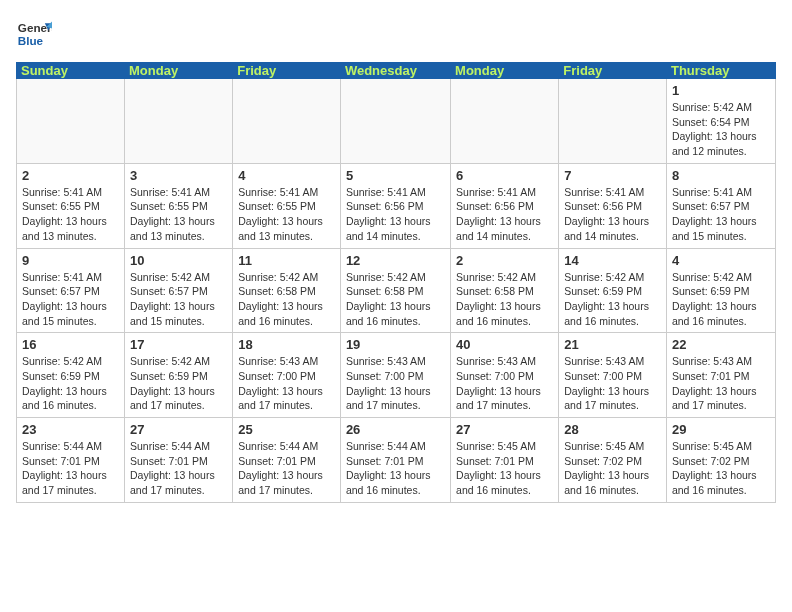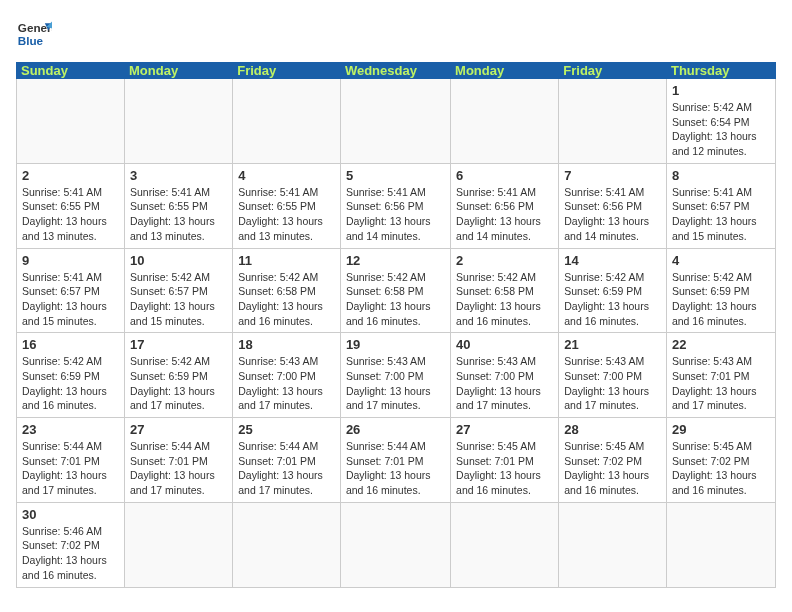--- a/index.html
+++ b/index.html
@@ -239,26 +239,14 @@
         </td>
         <td>
           <span class="day-number">28</span>
 <div class="day-info">Sunrise: 5:45 AM<br>Sunset: 7:02 PM<br>Daylight: 13 hours and 16 minutes.</div>
         </td>
         <td>
           <span class="day-number">29</span>
 <div class="day-info">Sunrise: 5:45 AM<br>Sunset: 7:02 PM<br>Daylight: 13 hours and 16 minutes.</div>
         </td>
       </tr>
-      <tr>
-        <td>
-          <span class="day-number">30</span>
-<div class="day-info">Sunrise: 5:46 AM<br>Sunset: 7:02 PM<br>Daylight: 13 hours and 16 minutes.</div>
-        </td>
-        <td class="empty-cell"></td>
-        <td class="empty-cell"></td>
-        <td class="empty-cell"></td>
-        <td class="empty-cell"></td>
-        <td class="empty-cell"></td>
-        <td class="empty-cell"></td>
-      </tr>
     </tbody>
 </table>
 
 </body></html>

